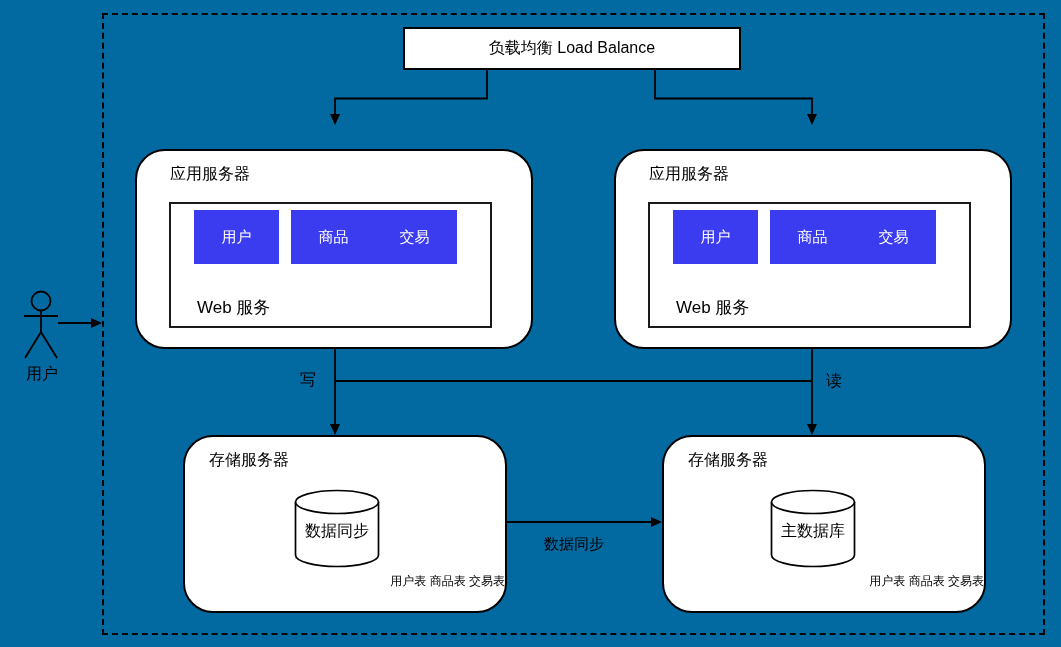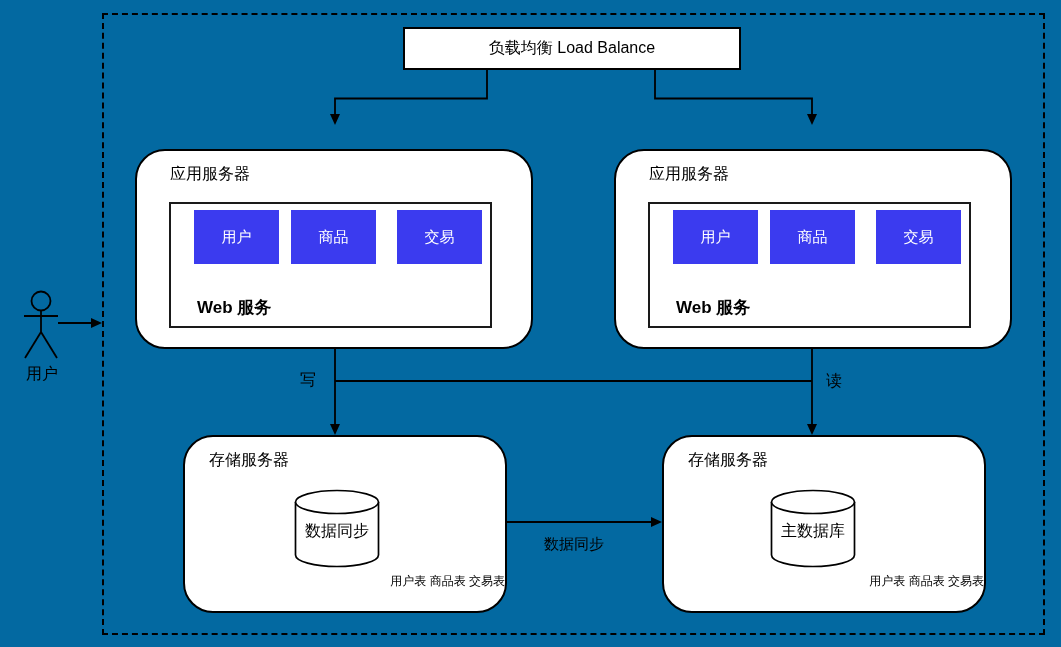--- a/index.html
+++ b/index.html
@@ -27,31 +27,31 @@
   .app-server { width:398px; height:200px;margin-top:24px; }
   .app-server.left  { left:135px; top:125px; }
   .app-server.right { left:614px; top:125px; }
 
   .server-title { position:absolute; left:33px; top:13px; font-size:16px; color:#000; white-space:nowrap; }
 
   .web-box {
     position:absolute; left:32px; top:51px; width:323px; height:126px;
     border:2px solid #1a1a1a; background:#ffffff; box-sizing:border-box;
   }
-  .web-label { position:absolute; left:26px; top:92px; font-size:17px; color:#000; white-space:nowrap;font-weight:bold; }
+  .web-label { position:absolute; left:26px; top:92px; font-size:17px; color:#000; white-space:nowrap; }
 
   .module {
     position:absolute; top:6px; width:85px; height:54px;
     background:var(--module-fill,#3b3bef); color:var(--module-text,#ffffff);
     display:flex; align-items:center; justify-content:center;
     font-size:15px;
   }
   .module.m0 { left:23px; }
   .module.m1 { left:120px; }
-  .module.m2 { left:226px; }
+  .module.m2 { left:201px; }
 
   .storage-server { width:324px; height:178px; }
   .storage-server.left  { left:183px; top:435px; }
   .storage-server.right { left:662px; top:435px; }
   .storage-title { position:absolute; left:24px; top:13px; font-size:16px; color:#000; white-space:nowrap; }
 
   .cylinder { position:absolute; top:52px; }
   .cyl-left  { left:109px; }
   .cyl-right { left:106px; }
   .db-label {

